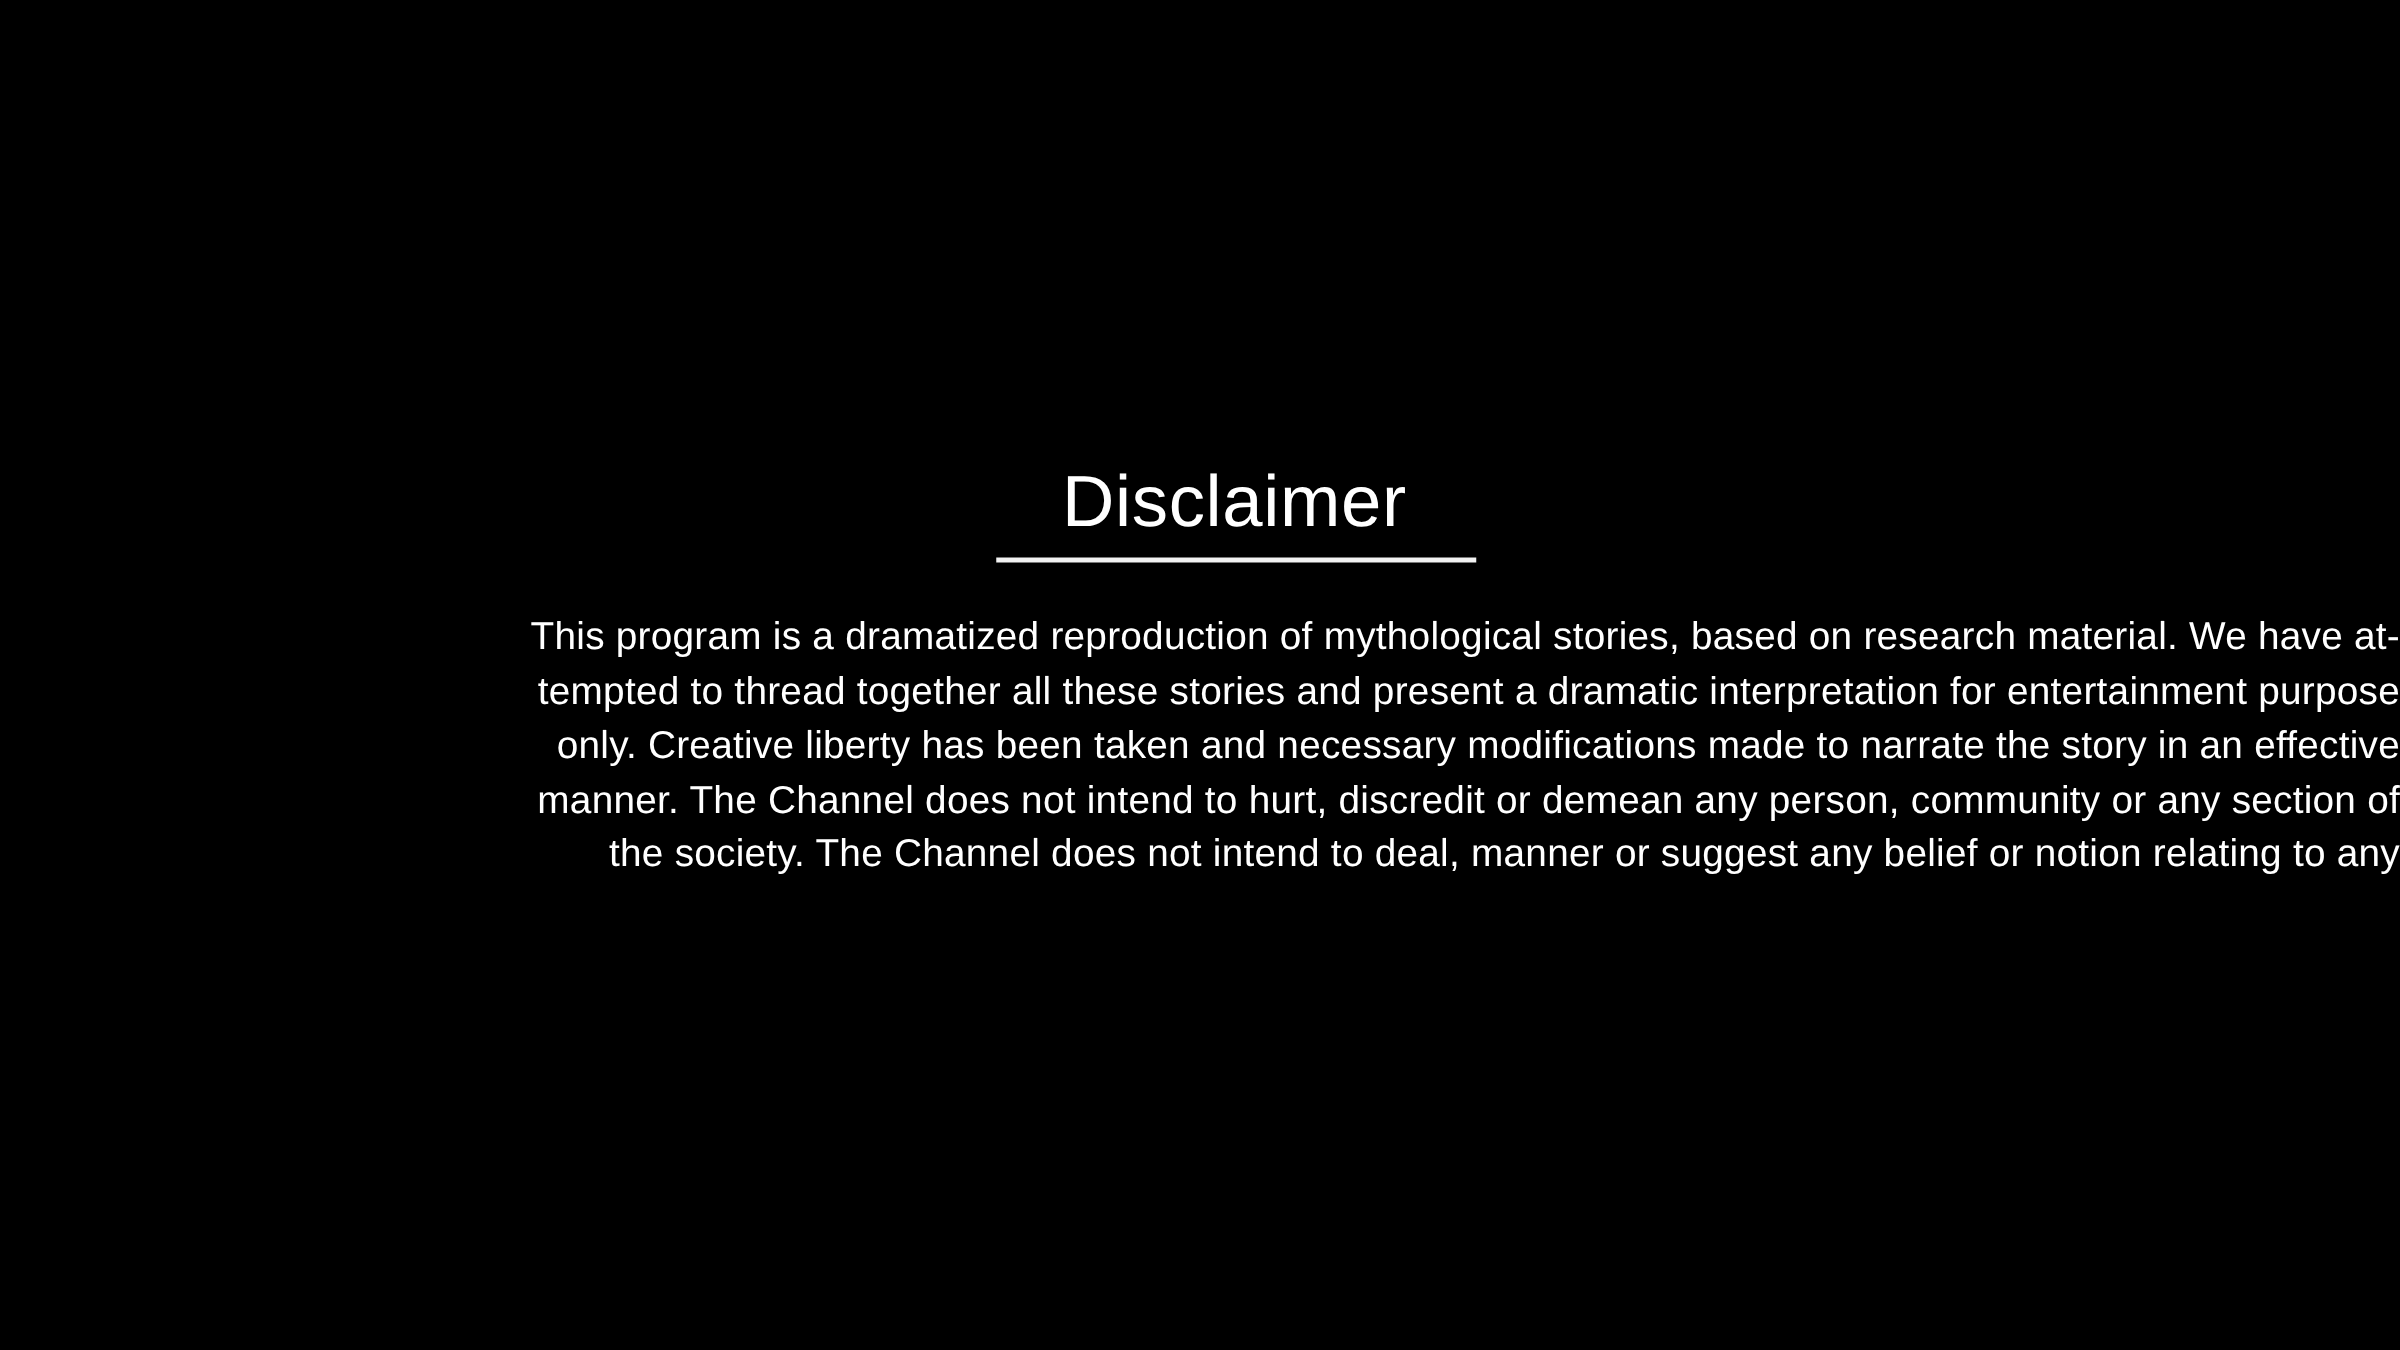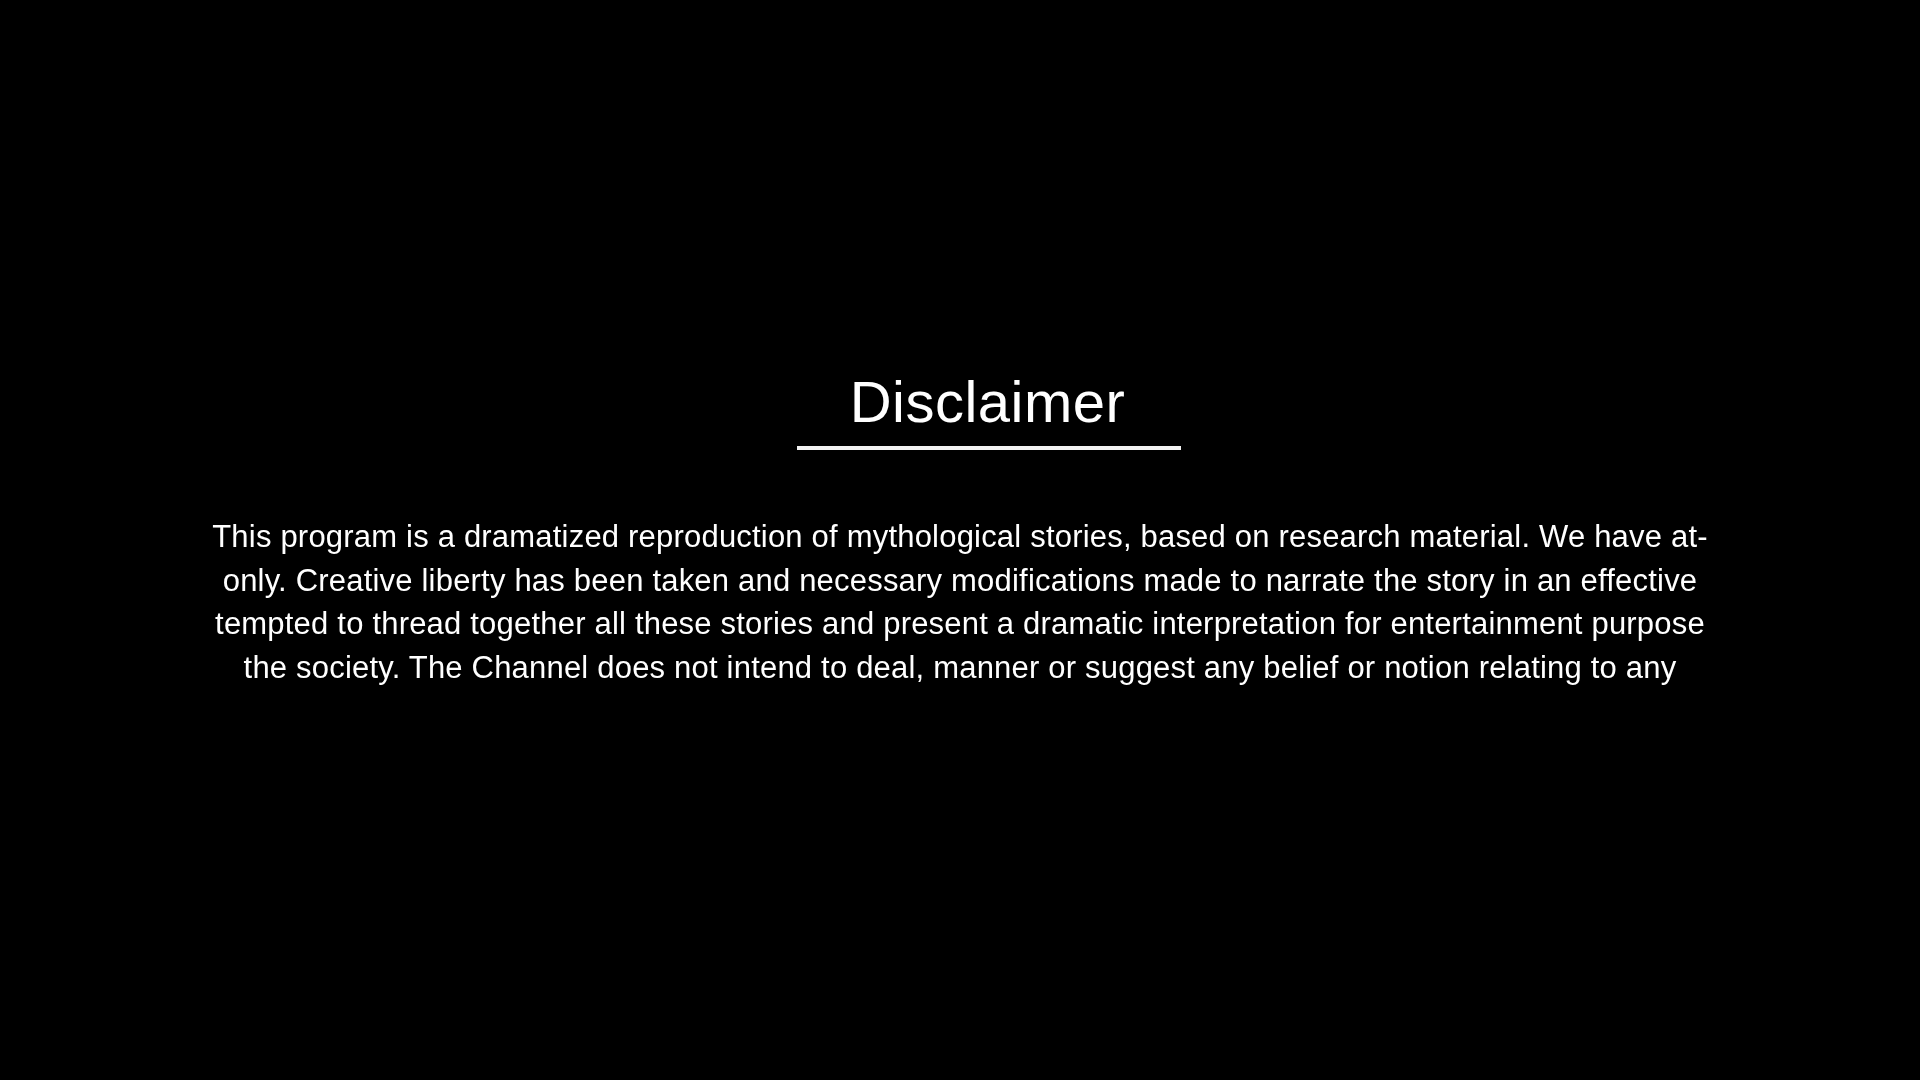--- a/index.html
+++ b/index.html
@@ -38,42 +38,42 @@
     height: 4px;
     background: #f2f2f2;
     margin: 12px auto 0 auto;
     transform: translateX(15px);   
   }
   .body-text {
     position: absolute;
     top: 487px;
     left: 0;
     right: 0;
-    text-align: center;
+    text-align: right;
     color: #ffffff;
     font-size: 31px;
     font-weight: 400;
     line-height: 43.5px;
     letter-spacing: 0.2px;
-    margin-top: 28px;
   }
   .line {
     white-space: nowrap;
   }
 </style>
 </head>
 <body>
 
 <div class="stage">
 
   <div class="title-wrap">
     <h1 class="title">Disclaimer</h1>
     <div class="title-underline"></div>
   </div>
 
   <div class="body-text">
     <div class="line">This program is a dramatized reproduction of mythological stories, based on research material. We have at-</div>
+    <div class="line">tempted to thread together all these stories and present a dramatic interpretation for entertainment purpose</div>
     <div class="line">only. Creative liberty has been taken and necessary modifications made to narrate the story in an effective</div>
-    <div class="line">tempted to thread together all these stories and present a dramatic interpretation for entertainment purpose</div>
+    <div class="line">manner. The Channel does not intend to hurt, discredit or demean any person, community or any section of</div>
     <div class="line">the society. The Channel does not intend to deal, manner or suggest any belief or notion relating to any</div>
   </div>
 
 </div>
 
 </body></html>

